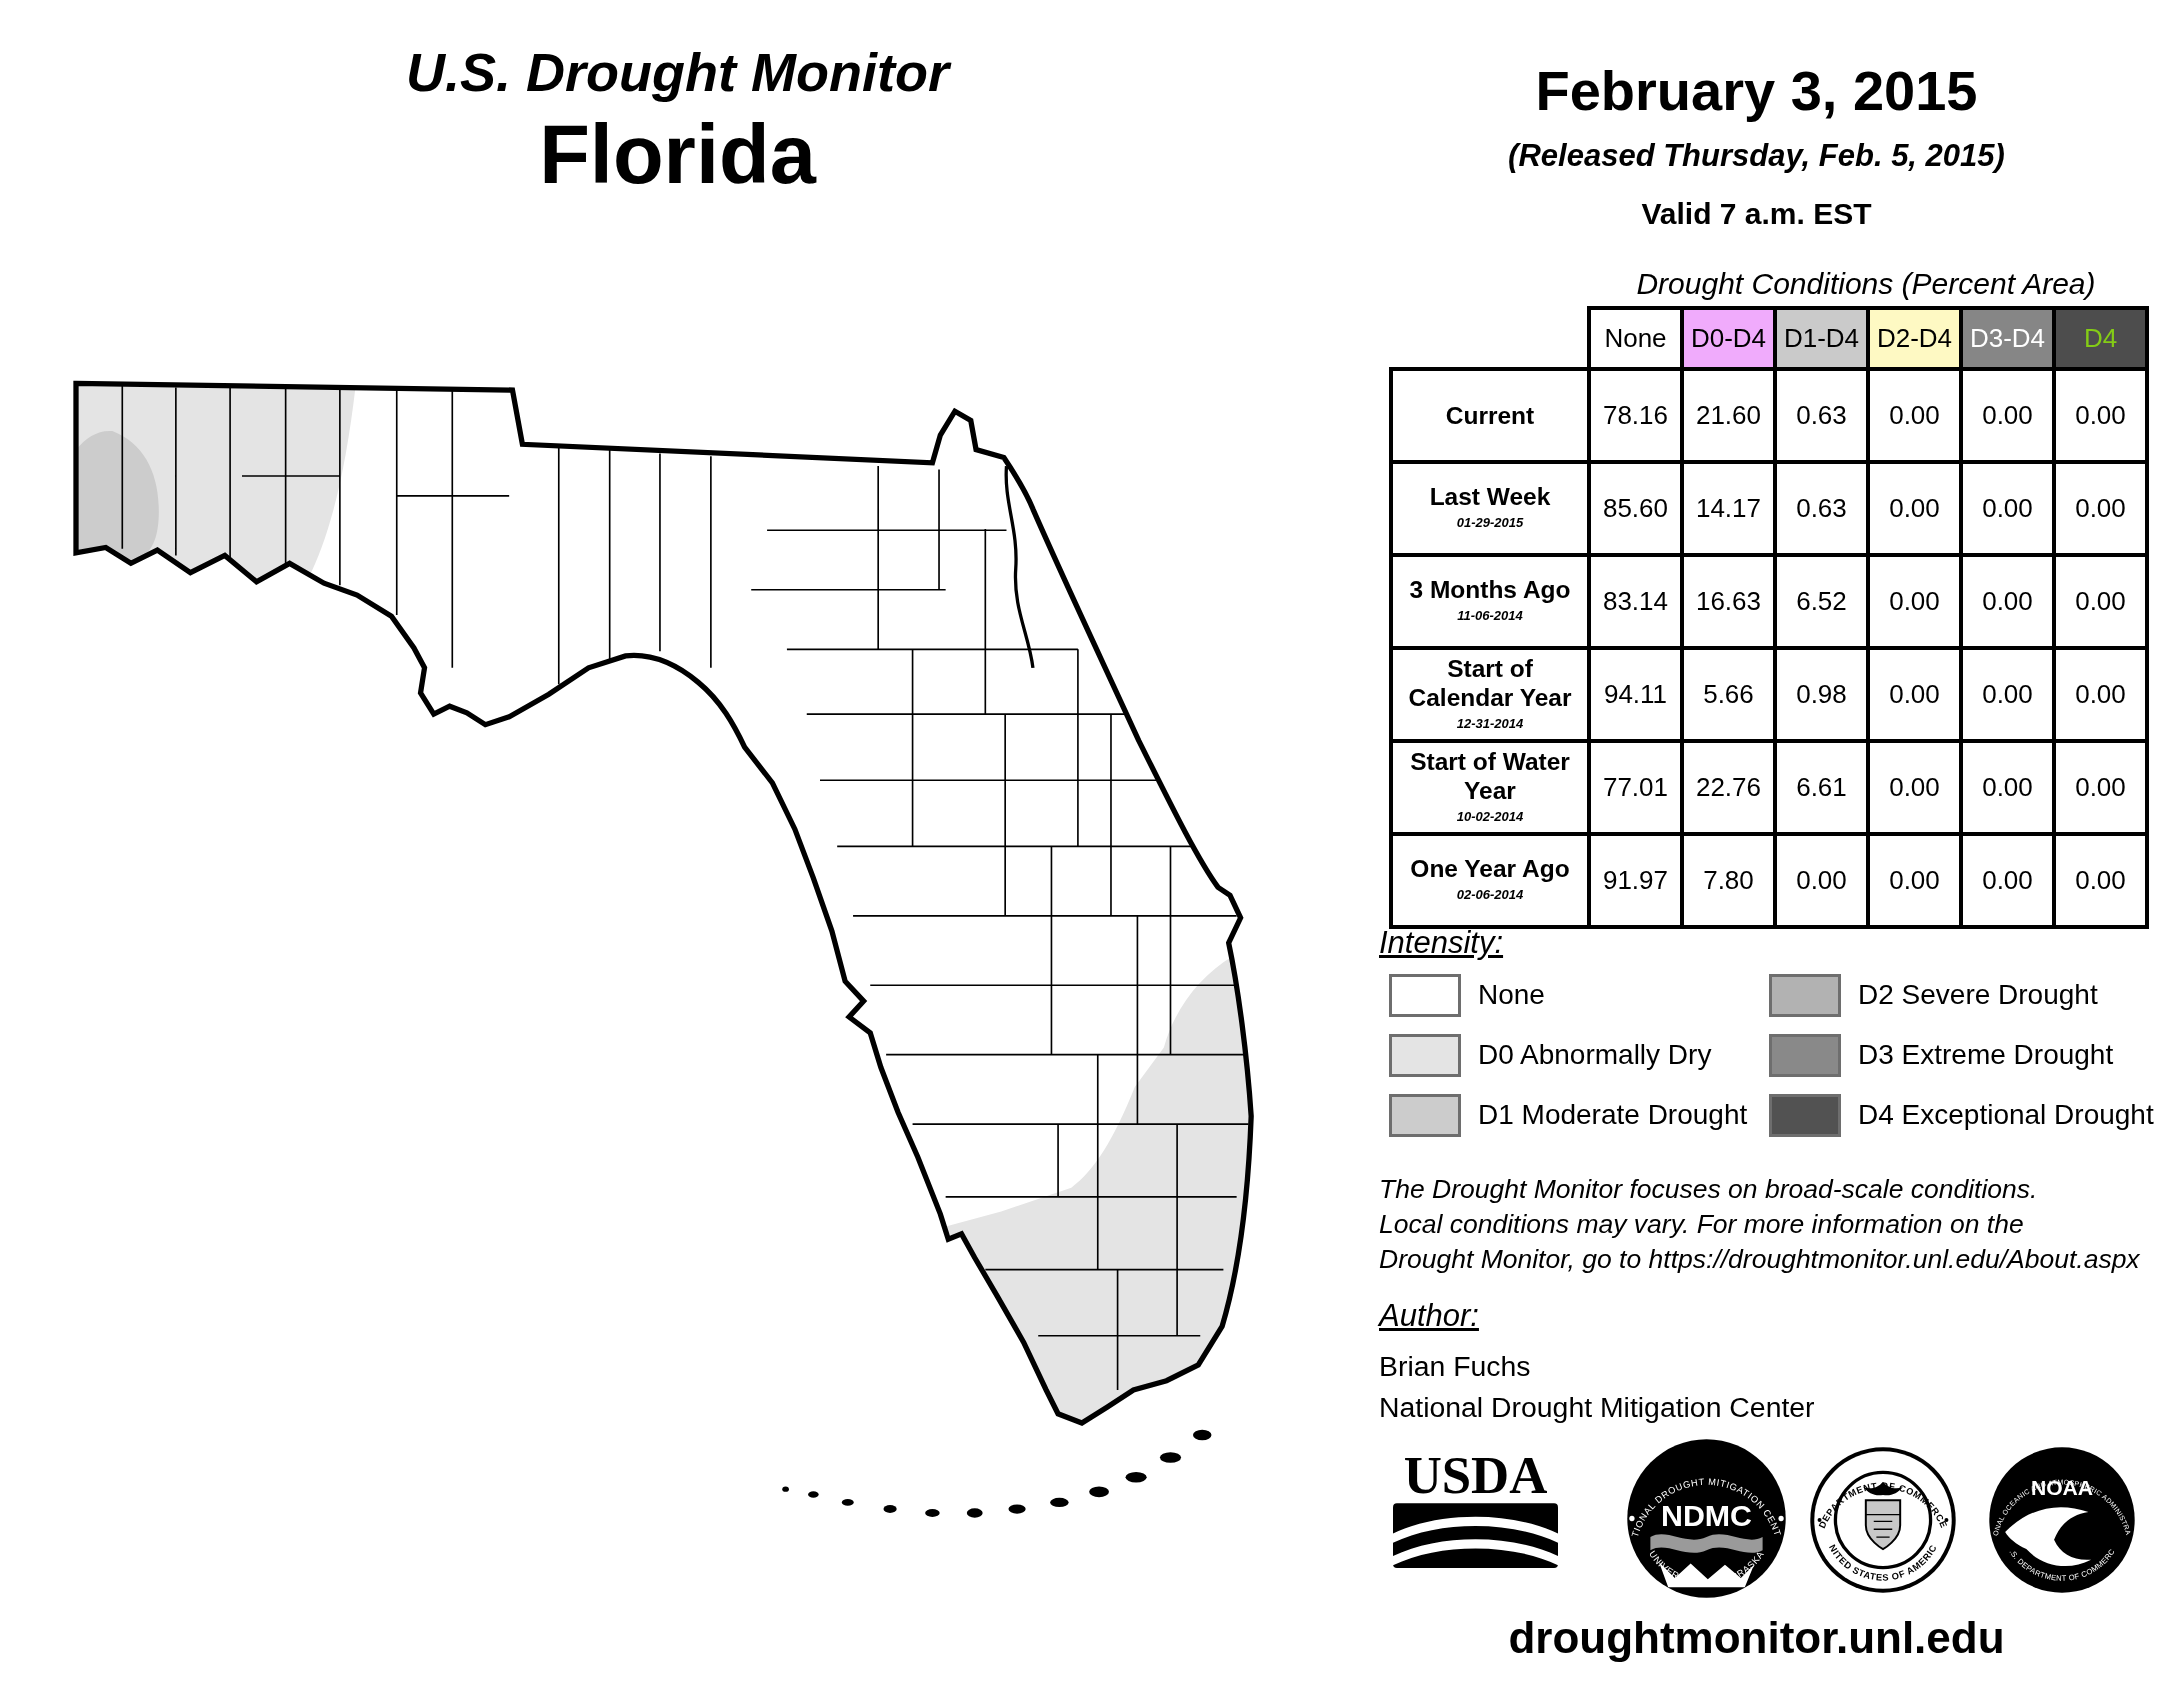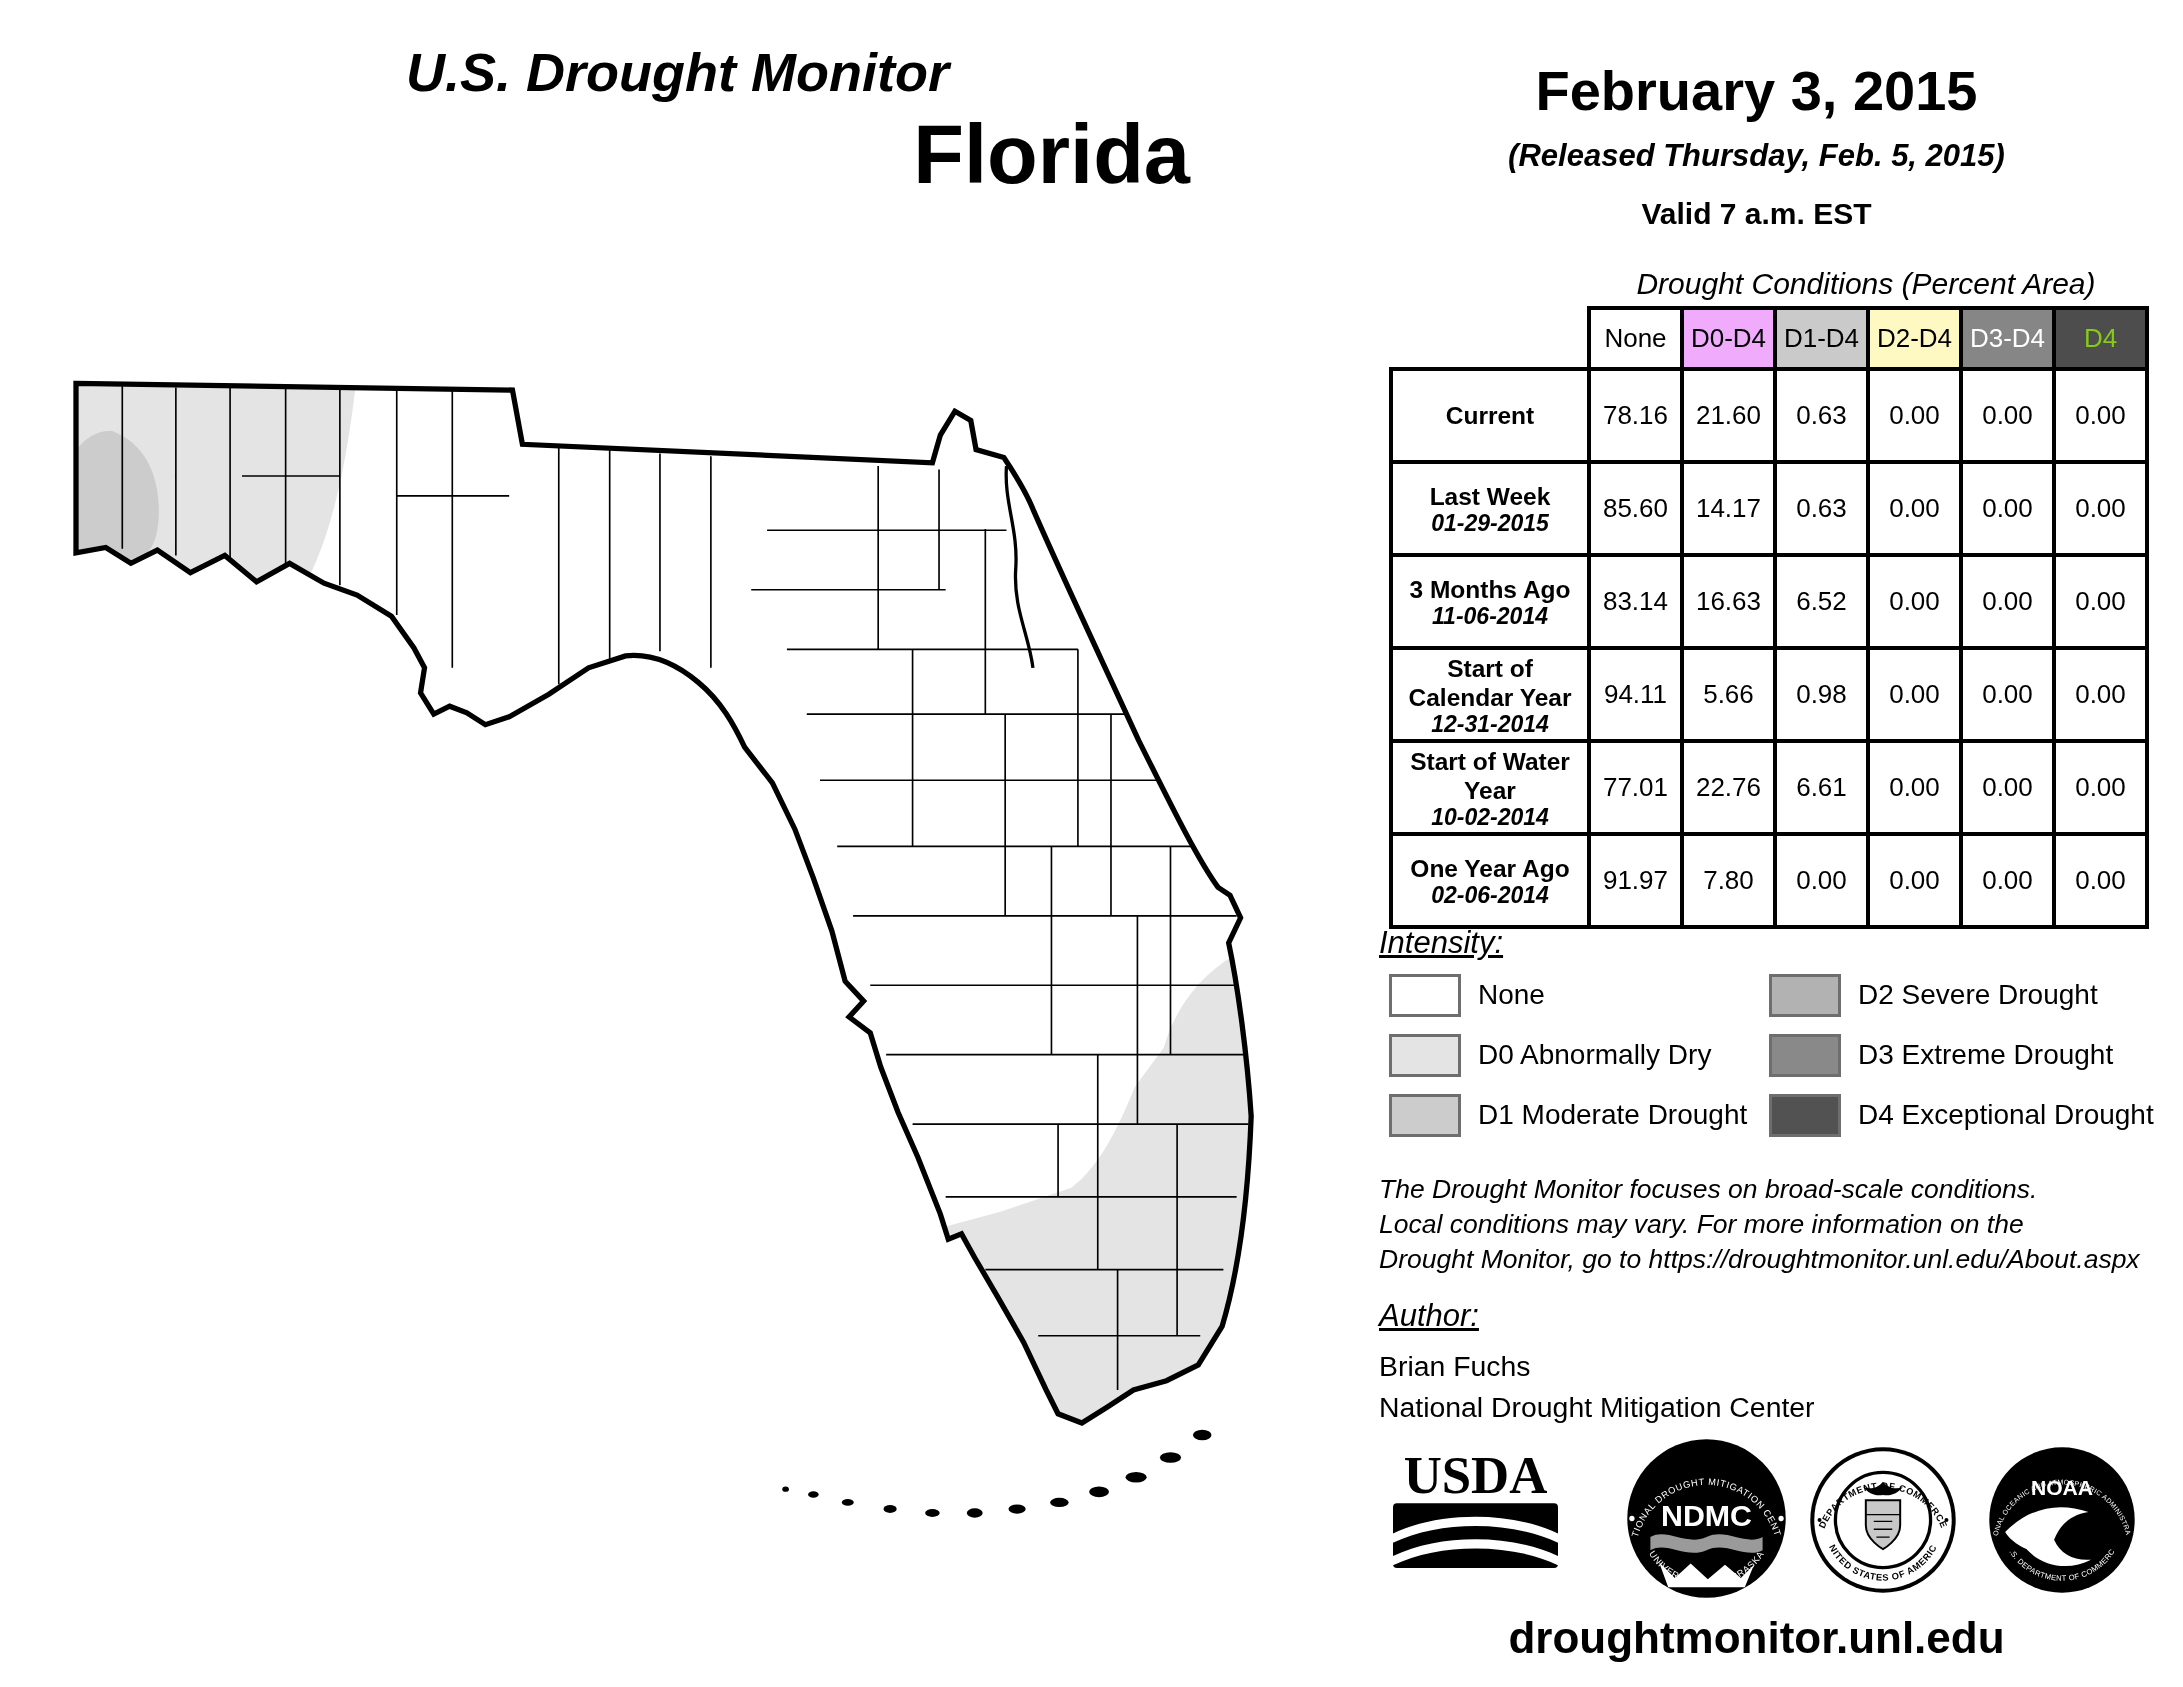--- a/index.html
+++ b/index.html
@@ -2,41 +2,41 @@
 <html style="font-size:10.6px"><head>
 <meta charset="utf-8">
 <style>
   html,body{margin:0;padding:0;background:#fff;}
   #page{position:relative;width:2183px;height:1687px;background:#fff;color:#000;
         font-family:"Liberation Sans", sans-serif;overflow:hidden;}
   .abs{position:absolute;}
   
   .title1{left:165px;top:41px;width:1025px;text-align:center;
           font-size:54px;font-weight:bold;font-style:italic;}
-  .title2{left:165px;top:107px;width:1025px;text-align:right;
+  .title2{left:165px;top:107px;width:1025px;text-align:center;
           font-size:83px;font-weight:bold;}
   
   .date-main{left:1330px;top:58px;width:853px;text-align:center;
              font-size:56px;font-weight:bold;}
   .date-released{left:1330px;top:138px;width:853px;text-align:center;
              font-size:31px;font-weight:bold;font-style:italic;}
   .date-valid{left:1330px;top:197px;width:853px;text-align:center;
              font-size:30px;font-weight:bold;}
   .tbl-title{left:1542px;top:267px;width:648px;text-align:center;
              font-size:30px;font-style:italic;}
   
   .tblwrap{left:1389px;top:306px;}
   table.cond{border-collapse:collapse;table-layout:fixed;}
   table.cond th,table.cond td{border:4px solid #000;text-align:center;vertical-align:middle;
              padding:0;font-size:26px;font-weight:normal;}
   table.cond th.blank{border:none;background:#fff;}
   table.cond tr.head{height:61px;}
   table.cond tr.datarow{height:93px;}
   td.rowlabel .lbl{font-size:24.5px;font-weight:bold;line-height:29px;}
-  td.rowlabel .dt{font-size:23px;font-weight:bold;font-style:italic;line-height:24px;}
+  td.rowlabel .dt{font-size:13px;font-weight:bold;font-style:italic;line-height:24px;}
   
   .intensity-h{left:1379px;top:925px;font-size:31px;font-style:italic;
                text-decoration:underline;text-align:center;}
   .legend{left:1389px;top:965px;width:781px;display:grid;
           grid-template-columns:380px 400px;grid-auto-flow:column;
           grid-template-rows:repeat(3,60px);}
   .legitem{display:flex;align-items:center;}
   .swatch{width:66px;height:37px;border:3.3px solid #6e6e6e;flex:0 0 auto;}
   .leglabel{font-size:28px;margin-left:17px;white-space:nowrap;}
   

